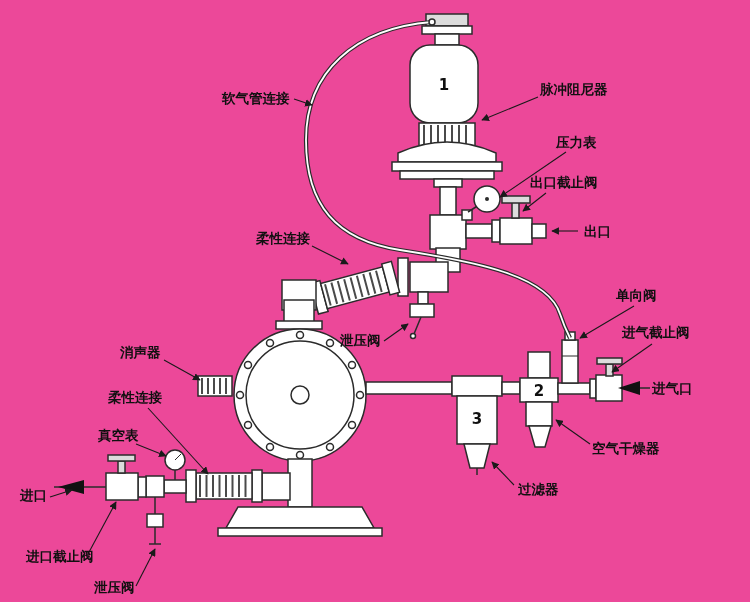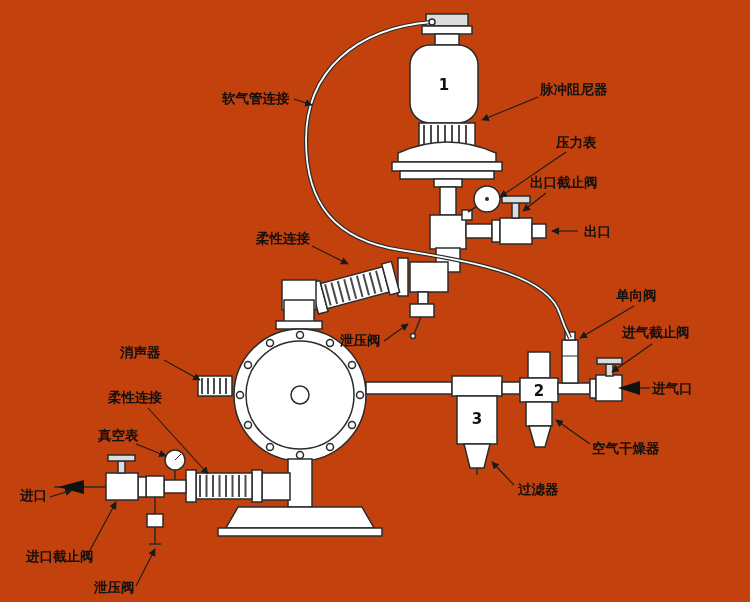--- a/index.html
+++ b/index.html
@@ -1,16 +1,16 @@
 <!DOCTYPE html>
 <html><head>
 <meta charset="utf-8">
 <style>
   html,body{margin:0;padding:0;background:#ffffff;}
-  .page{width:750px;height:602px;position:relative;background:#c2410c;overflow:hidden;}
+  .page{width:750px;height:602px;position:relative;background:#ec4899;overflow:hidden;}
   svg{display:block;}
   .s    { fill:#ffffff; stroke:#2b2b2b; stroke-width:1.5; }
   .sg   { fill:#dcdcdc; stroke:#2b2b2b; stroke-width:1.5; }
   .ln   { stroke:#2b2b2b; stroke-width:1.5; fill:none; }
   .thin { stroke:#2b2b2b; stroke-width:1;   fill:none; }
   .ribs { stroke:#4a4a4a; fill:none; }
   .leader{ stroke:#1a1a1a; stroke-width:1.1; fill:none; }
   .flow { fill:#111111; stroke:none; }
   .hoseO{ stroke:#2b2b2b; stroke-width:4.2; fill:none; }
   .hoseI{ stroke:#ffffff; stroke-width:1.8; fill:none; }

